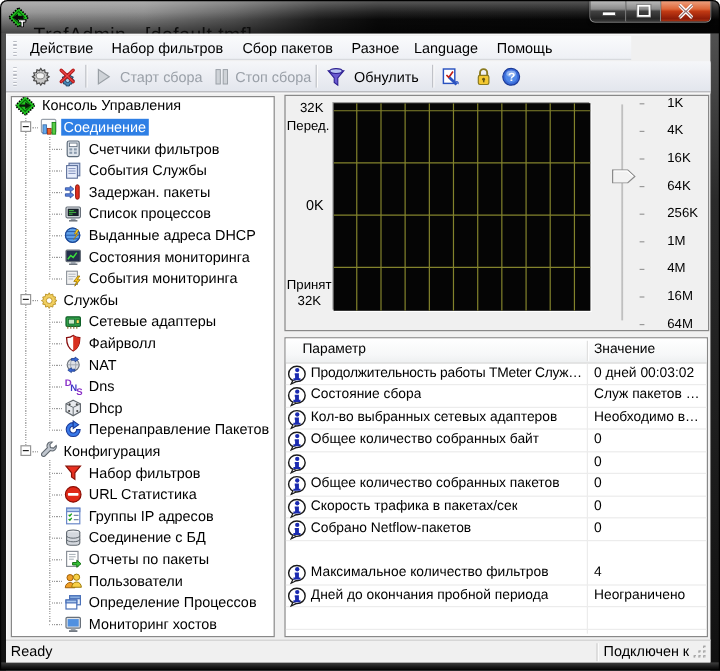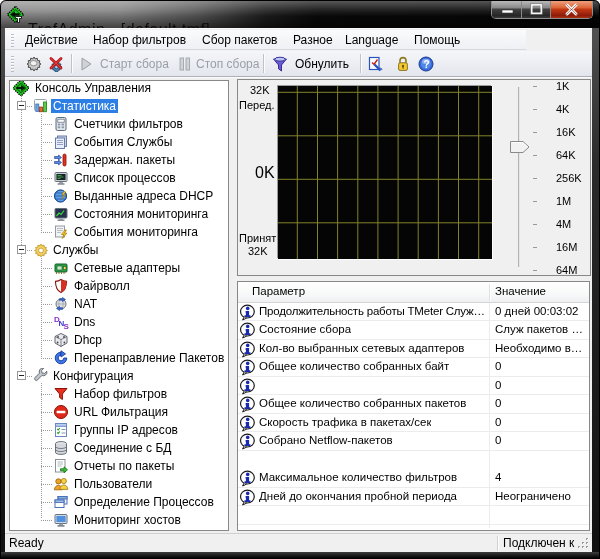--- a/index.html
+++ b/index.html
@@ -167,21 +167,21 @@
         </div>
 <div class="exp" style="left:7px;top:20px"></div>
 <div class="hline" style="left:17px;top:25px;width:6px"></div>
 <div class="tr" style="top:16px">
           <svg class="tic" style="left:23px" width="16" height="16" viewBox="0 0 16 16">
             <rect x="1.5" y="1.5" width="12" height="11" rx="1" fill="#fcfcfc" stroke="#9aa2ac" stroke-width="1"></rect>
             <rect x="2.8" y="6" width="3" height="7.5" fill="#62a8ec" stroke="#3a6aa8" stroke-width=".7"></rect>
             <rect x="6.6" y="9" width="3" height="4.8" fill="#ec6228" stroke="#9a2810" stroke-width=".7"></rect>
             <rect x="10.4" y="4" width="3" height="9.8" fill="#58cc44" stroke="#118011" stroke-width=".7"></rect>
           </svg>
-          <span style="position:absolute;left:43px"><span class="sel">Статистика</span></span>
+          <span style="position:absolute;left:43px"><span class="sel">Соединение</span></span>
         </div>
 <div class="hline" style="left:31px;top:43px;width:11px"></div>
 <div class="tr" style="top:34px">
           <svg class="tic" style="left:43px" width="16" height="16" viewBox="0 0 16 16">
             <rect x="3" y="1.5" width="10" height="13" rx="1.5" fill="#dfe5ec" stroke="#5d6b7a" stroke-width="1"></rect>
             <rect x="4.8" y="3.2" width="6.4" height="3" fill="#fff" stroke="#5d6b7a" stroke-width=".7"></rect>
             <g fill="#8a9aac">
               <rect x="4.8" y="7.6" width="2.4" height="1.8"></rect>
               <rect x="8.6" y="7.6" width="2.4" height="1.8"></rect>
               <rect x="4.8" y="10.4" width="2.4" height="1.8"></rect>
@@ -328,21 +328,21 @@
             <path d="M2 2.5 h12 l-4.6 5.5 v5.5 l-2.8-2 v-3.5 Z" fill="#e83020" stroke="#8a1208" stroke-width="1"></path>
           </svg>
           <span style="position:absolute;left:64px">Набор фильтров</span>
         </div>
 <div class="hline" style="left:31px;top:331px;width:11px"></div>
 <div class="tr" style="top:322px">
           <svg class="tic" style="left:43px" width="16" height="16" viewBox="0 0 16 16">
             <circle cx="8" cy="8" r="6.5" fill="#e02818" stroke="#8a0e04" stroke-width="1"></circle>
             <rect x="3.6" y="6.8" width="8.8" height="2.4" rx=".6" fill="#fff"></rect>
           </svg>
-          <span style="position:absolute;left:64px">URL Фильтрация</span>
+          <span style="position:absolute;left:64px">URL Статистика</span>
         </div>
 <div class="hline" style="left:31px;top:349px;width:11px"></div>
 <div class="tr" style="top:340px">
           <svg class="tic" style="left:43px" width="16" height="16" viewBox="0 0 16 16">
             <rect x="2.5" y="1.5" width="11" height="13" fill="#fff" stroke="#6a88c8" stroke-width="1"></rect>
             <rect x="2.5" y="1.5" width="11" height="2.8" fill="#b8d0f0" stroke="#6a88c8" stroke-width="1"></rect>
             <path d="M4.2 7 l1 1 1.6-2 M4.2 10.5 l1 1 1.6-2" stroke="#18a018" stroke-width="1.1" fill="none"></path>
             <path d="M8.5 7.5 h4 M8.5 11 h4" stroke="#7a8aa8" stroke-width=".9"></path>
           </svg>
           <span style="position:absolute;left:64px">Группы IP адресов</span>
@@ -392,21 +392,21 @@
             <rect x="3.4" y="3.9" width="9.2" height="6.2" fill="#5090e0"></rect>
             <rect x="6" y="11.8" width="4" height="1.6" fill="#9aa2ac"></rect>
             <rect x="4.5" y="13.2" width="7" height="1.4" fill="#68707a"></rect>
           </svg>
           <span style="position:absolute;left:64px">Мониторинг хостов</span>
         </div>
 </div>
 <div id="graphp">
 <div style="position:absolute;left:12px;top:4px;font-size:11px">32K</div>
 <div style="position:absolute;left:1px;top:19px;font-size:11px">Перед.</div>
-<div style="position:absolute;left:17px;top:84px;font-size:16px">0K</div>
+<div style="position:absolute;left:17px;top:84px;font-size:12px">0K</div>
 <div style="position:absolute;left:1px;top:152px;font-size:11px">Принят</div>
 <div style="position:absolute;left:10px;top:165px;font-size:11px">32K</div>
 <div style="position:absolute;left:40px;top:6px;width:214px;height:173px;background:#050505;box-shadow:1px 1px 0 #fff,-1px -1px 0 #9a9a9a"><svg width="214" height="173" viewBox="0 0 214 173">
             <line x1="19.3" y1="0" x2="19.3" y2="173" stroke="#83832c" stroke-width="1"></line>
             <line x1="39.5" y1="0" x2="39.5" y2="173" stroke="#83832c" stroke-width="1"></line>
             <line x1="59.6" y1="0" x2="59.6" y2="173" stroke="#83832c" stroke-width="1"></line>
             <line x1="79.8" y1="0" x2="79.8" y2="173" stroke="#83832c" stroke-width="1"></line>
             <line x1="99.9" y1="0" x2="99.9" y2="173" stroke="#83832c" stroke-width="1"></line>
             <line x1="120.1" y1="0" x2="120.1" y2="173" stroke="#83832c" stroke-width="1"></line>
             <line x1="140.2" y1="0" x2="140.2" y2="173" stroke="#83832c" stroke-width="1"></line>

